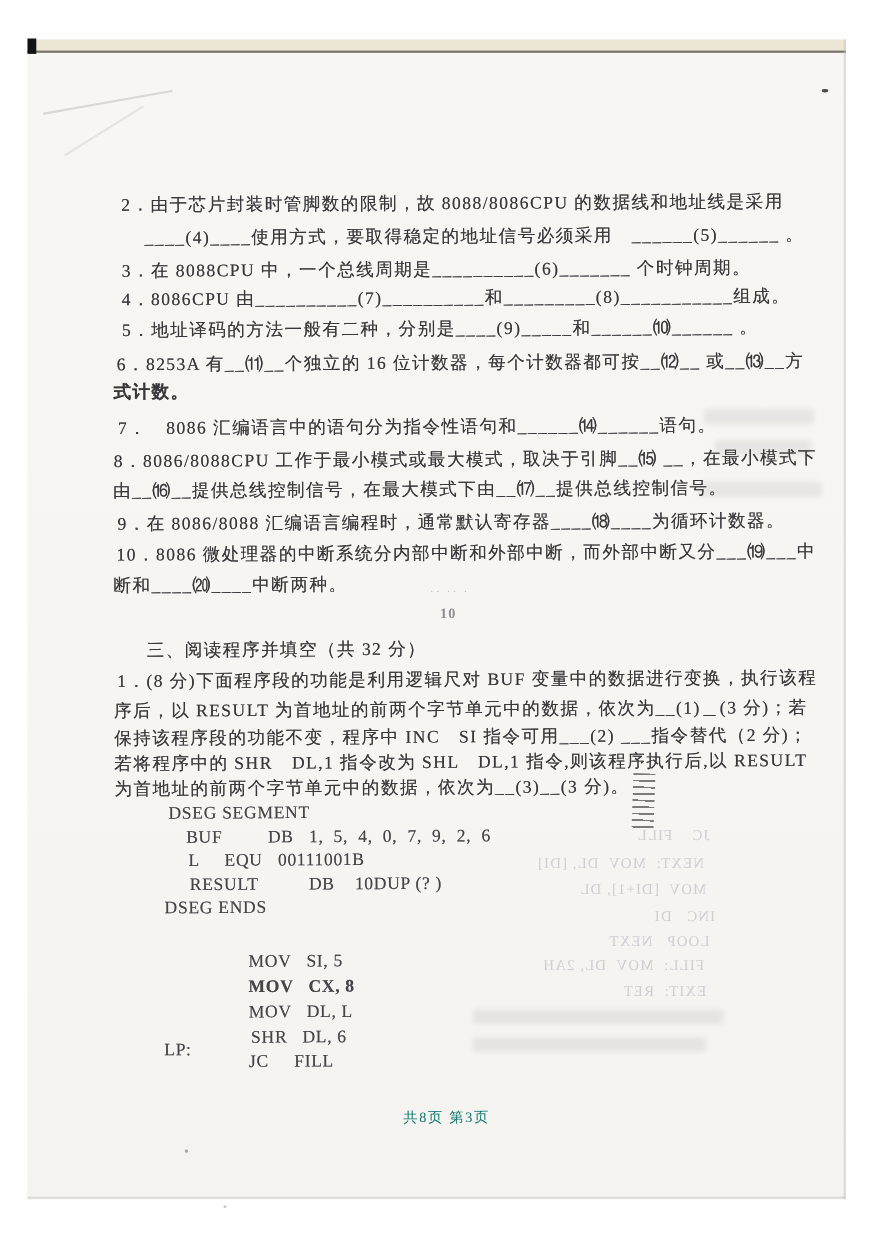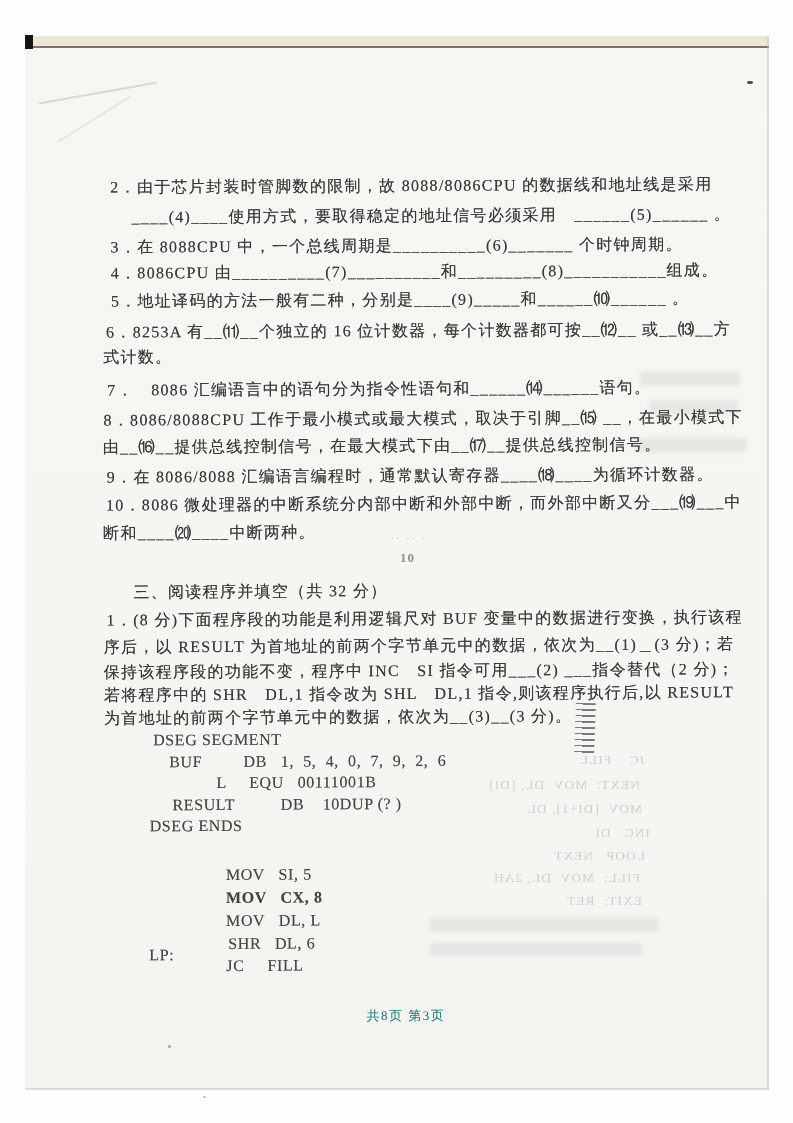--- a/index.html
+++ b/index.html
@@ -84,39 +84,39 @@
   <div class="ghost-num">10</div>
 
   <div class="content">
 
     <div class="ln" style="left:112px;top:176px;">2．由于芯片封装时管脚数的限制，故 8088/8086CPU 的数据线和地址线是采用</div>
     <div class="ln" style="left:133px;top:206px;">____(4)____使用方式，要取得稳定的地址信号必须采用　______(5)______ 。</div>
     <div class="ln" style="left:112px;top:236px;">3．在 8088CPU 中，一个总线周期是__________(6)_______ 个时钟周期。</div>
     <div class="ln" style="left:112px;top:262px;">4．8086CPU 由__________(7)__________和_________(8)___________组成。</div>
     <div class="ln" style="left:112px;top:290px;">5．地址译码的方法一般有二种，分别是____(9)_____和______⑽______ 。</div>
     <div class="ln" style="left:107px;top:321px;">6．8253A 有__⑾__个独立的 16 位计数器，每个计数器都可按__⑿__ 或__⒀__方</div>
-    <div class="ln" style="left:104px;top:346px;">式计数。</div>
+    <div class="ln" style="left:104px;top:346px;font-weight:bold;">式计数。</div>
     <div class="ln" style="left:108px;top:379px;">7．　8086 汇编语言中的语句分为指令性语句和______⒁______语句。</div>
     <div class="ln" style="left:104px;top:409px;">8．8086/8088CPU 工作于最小模式或最大模式，取决于引脚__⒂ __，在最小模式下</div>
     <div class="ln" style="left:103px;top:436px;">由__⒃__提供总线控制信号，在最大模式下由__⒄__提供总线控制信号。</div>
     <div class="ln" style="left:107px;top:466px;">9．在 8086/8088 汇编语言编程时，通常默认寄存器____⒅____为循环计数器。</div>
     <div class="ln" style="left:106px;top:494px;">10．8086 微处理器的中断系统分内部中断和外部中断，而外部中断又分___⒆___中</div>
     <div class="ln" style="left:103px;top:522px;">断和____⒇____中断两种。</div>
 
     <div class="ln" style="left:133px;top:581px;">三、阅读程序并填空（共 32 分）</div>
 
     <div class="ln" style="left:106px;top:609px;">1．(8 分)下面程序段的功能是利用逻辑尺对 BUF 变量中的数据进行变换，执行该程</div>
     <div class="ln" style="left:103px;top:636px;">序后，以 RESULT 为首地址的前两个字节单元中的数据，依次为__(1)＿(3 分)；若</div>
     <div class="ln" style="left:103px;top:661px;">保持该程序段的功能不变，程序中 INC　SI 指令可用___(2) ___指令替代（2 分)；</div>
     <div class="ln" style="left:103px;top:684px;">若将程序中的 SHR　DL,1 指令改为 SHL　DL,1 指令,则该程序执行后,以 RESULT</div>
     <div class="ln" style="left:103px;top:707px;">为首地址的前两个字节单元中的数据，依次为__(3)__(3 分)。</div>
 
     <div class="code" style="left:152px;top:729px;text-align:center;">DSEG SEGMENT</div>
     <div class="code" style="left:168px;top:751px;">BUF         DB   1,  5,  4,  0,  7,  9,  2,  6</div>
-    <div class="code" style="left:170px;top:772px;margin-left:45px;">L     EQU   00111001B</div>
+    <div class="code" style="left:170px;top:772px;">L     EQU   00111001B</div>
     <div class="code" style="left:171px;top:794px;">RESULT          DB    10DUP (? )</div>
     <div class="code" style="left:148px;top:815px;">DSEG ENDS</div>
 
     <div class="code" style="left:224px;top:864px;">MOV   SI, 5</div>
     <div class="code" style="left:224px;top:887px;font-weight:bold;">MOV   CX, 8</div>
     <div class="code" style="left:224px;top:910px;">MOV   DL, L</div>
     <div class="code" style="left:147px;top:933px;margin-top:11px;">LP:</div>
     <div class="code" style="left:226px;top:933px;">SHR   DL, 6</div>
     <div class="code" style="left:224px;top:955px;">JC     FILL</div>
 

